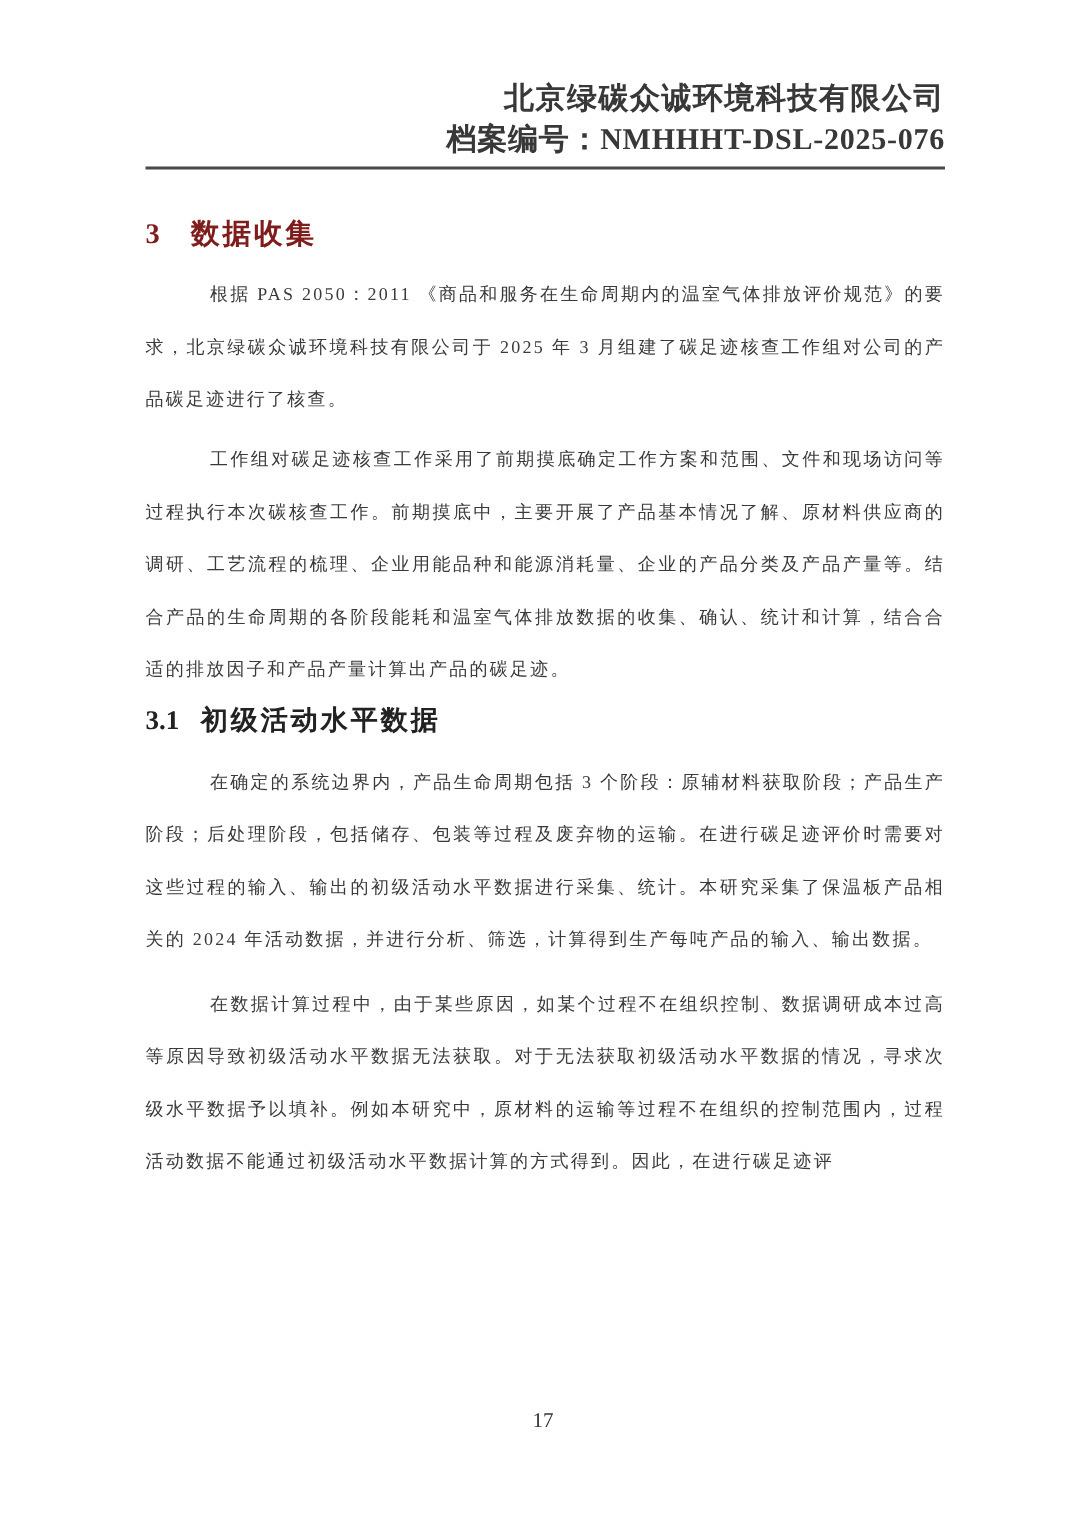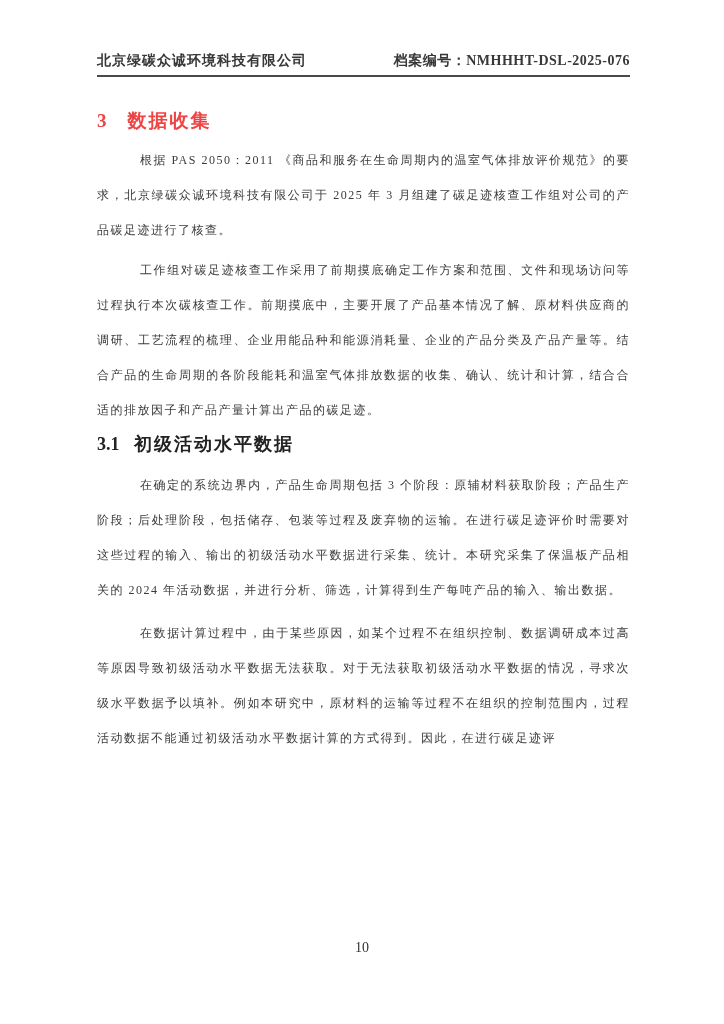--- a/index.html
+++ b/index.html
@@ -19,32 +19,33 @@
     padding: 52px 94px 0 97px;
     position: relative;
   }
   
   .doc-header {
     display: flex;
     justify-content: space-between;
     align-items: flex-end;
     border-bottom: 2px solid #4a4a4a;
     padding-bottom: 5px;
-    font-size: 14px;
+    font-size: 20px;
     font-weight: bold;
     color: #383838;
     letter-spacing: 1px;
+    flex-direction: column;
   }
   .doc-header .file-no { letter-spacing: 0.5px; }
   
   h1.sec-heading {
     margin-top: 26px;
     font-size: 19px;
     font-weight: bold;
-    color: #ef4444;
+    color: #7f1d1d;
     line-height: 35px;
     letter-spacing: 2px;
   }
   h1.sec-heading .sec-num { margin-right: 1.1em; letter-spacing: 0; }
   h2.sub-heading {
     margin-top: 0;
     font-size: 18px;
     font-weight: bold;
     color: #222222;
     line-height: 32px;
@@ -93,16 +94,16 @@
   <h2 class="sub-heading">
     <span class="sec-num">3.1</span><span>初级活动水平数据</span>
   </h2>
 
   <p class="body-para first-after-heading">在确定的系统边界内，产品生命周期包括 3 个阶段：原辅材料获取阶段；产品生产阶段；后处理阶段，包括储存、包装等过程及废弃物的运输。在进行碳足迹评价时需要对这些过程的输入、输出的初级活动水平数据进行采集、统计。本研究采集了保温板产品相关的 2024 年活动数据，并进行分析、筛选，计算得到生产每吨产品的输入、输出数据。</p>
 
 
   <p class="body-para first-after-heading">在数据计算过程中，由于某些原因，如某个过程不在组织控制、数据调研成本过高等原因导致初级活动水平数据无法获取。对于无法获取初级活动水平数据的情况，寻求次级水平数据予以填补。例如本研究中，原材料的运输等过程不在组织的控制范围内，过程活动数据不能通过初级活动水平数据计算的方式得到。因此，在进行碳足迹评</p>
 
   <div class="page-footer">
-    <span>10</span>
+    <span>17</span>
   </div>
 
 </div>
 
 </body></html>

